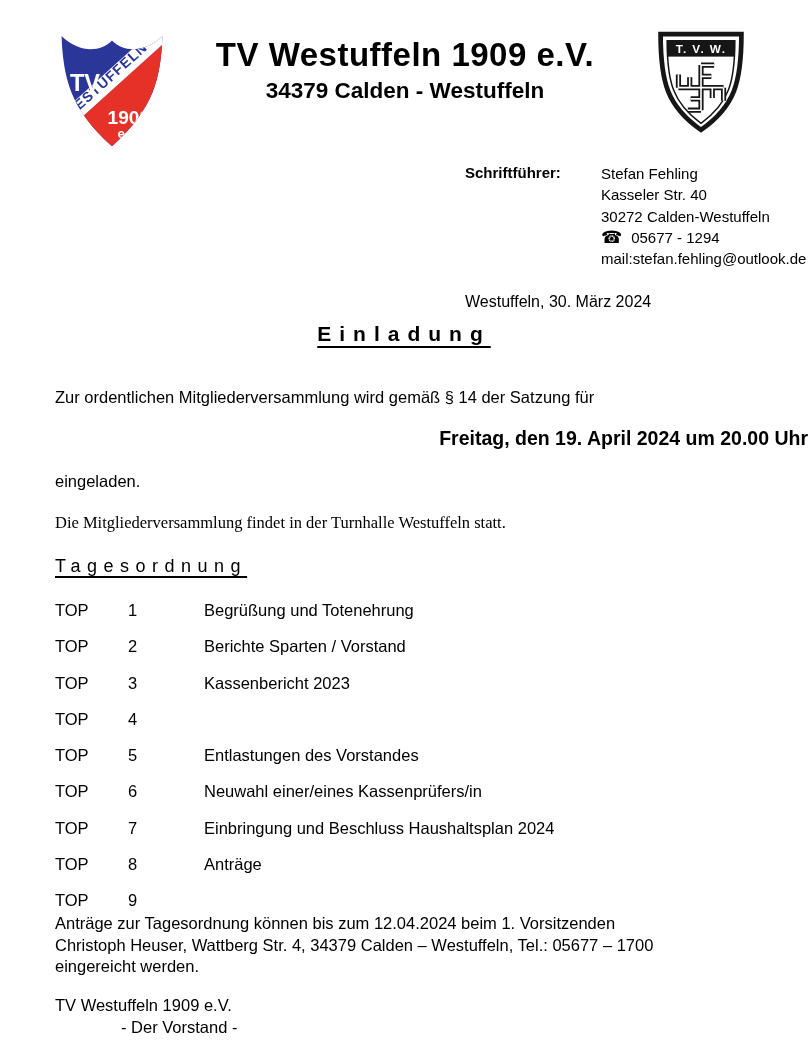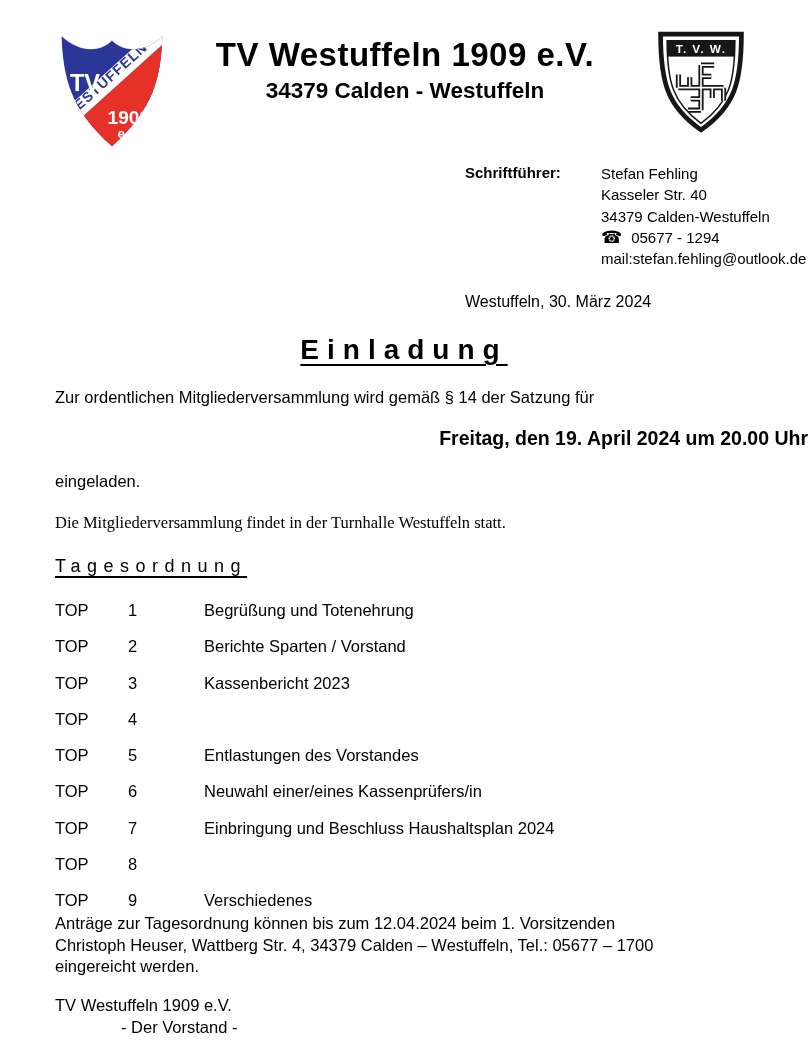--- a/index.html
+++ b/index.html
@@ -22,22 +22,22 @@
 
   
   .contact-label{left:465px;top:164px;font-size:15px;font-weight:bold;}
   .contact-lines{left:583px;top:163px;font-size:15px;line-height:21.3px;margin-left:18px;}
   .phone-line{display:flex;align-items:center;gap:9px;}
   .phone-glyph{font-size:17px;line-height:15px;}
 
   
   .dateline{left:465px;top:293px;font-size:16px;}
   .main-heading{
-    left:0;top:334px;width:808px;text-align:center;
-    font-size:28px;font-weight:bold;letter-spacing:8px;
+    left:0;top:322px;width:808px;text-align:center;
+    font-size:21px;font-weight:bold;letter-spacing:8px;
     text-decoration:underline;text-decoration-thickness:2px;text-underline-offset:5px;
   }
 
   
   .body-line{left:55px;font-size:16.5px;}
   .intro{top:388px;}
   .meeting-date{
     left:0;top:427px;width:808px;text-align:right;
     font-size:19.5px;font-weight:bold;
   }
@@ -102,21 +102,21 @@
     <path d="M50,62 V38 M50,38 H64 M50,50 H61" transform="rotate(90 50 62)"></path>
     <path d="M50,62 V38 M50,38 H64 M50,50 H61" transform="rotate(180 50 62)"></path>
     <path d="M50,62 V38 M50,38 H64 M50,50 H61" transform="rotate(270 50 62)"></path>
   </g>
 </svg>
 
 <div class="abs contact-label">Schriftführer:</div>
 <div class="abs contact-lines">
   <div>Stefan Fehling</div>
   <div>Kasseler Str. 40</div>
-  <div>34379 Calden-Westuffeln</div>
+  <div>30272 Calden-Westuffeln</div>
   <div class="phone-line">
     <span class="phone-glyph">☎</span>
     <span>05677 - 1294</span>
   </div>
   <div>mail:stefan.fehling@outlook.de</div>
 </div>
 
 <div class="abs dateline">Westuffeln, 30. März 2024</div>
 
 <div class="abs main-heading">Einladung</div>
@@ -159,25 +159,25 @@
     <span class="agenda-text">Neuwahl einer/eines Kassenprüfers/in</span>
   </div>
   <div class="agenda-row">
     <span class="agenda-top">TOP</span>
     <span class="agenda-num">7</span>
     <span class="agenda-text">Einbringung und Beschluss Haushaltsplan 2024</span>
   </div>
   <div class="agenda-row">
     <span class="agenda-top">TOP</span>
     <span class="agenda-num">8</span>
+    <span class="agenda-text">Anträge</span>
   </div>
   <div class="agenda-row">
     <span class="agenda-top">TOP</span>
     <span class="agenda-num">9</span>
-    <span class="agenda-text">Verschiedenes</span>
   </div>
 </div>
 
 <div class="abs footer-note">
   <div>Anträge zur Tagesordnung können bis zum 12.04.2024 beim 1. Vorsitzenden</div>
   <div>Christoph Heuser, Wattberg Str. 4, 34379 Calden – Westuffeln, Tel.: 05677 – 1700</div>
   <div>eingereicht werden.</div>
 </div>
 
 <div class="abs signature">

